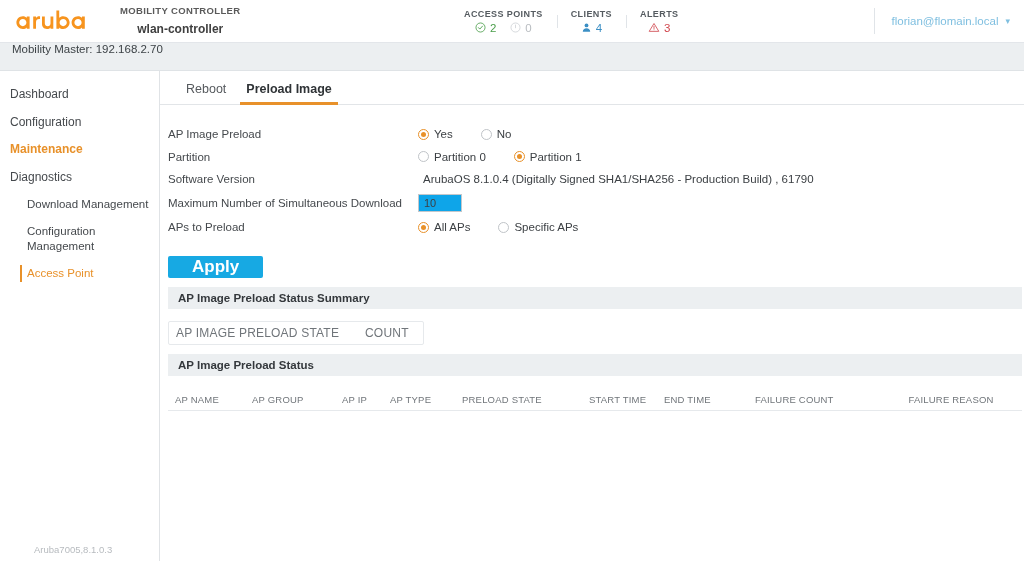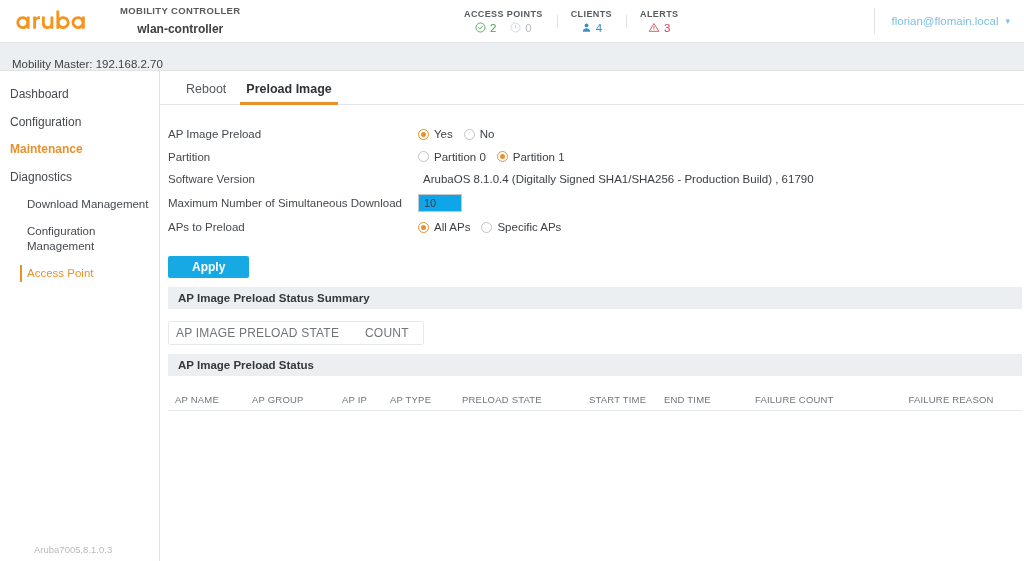--- a/index.html
+++ b/index.html
@@ -125,21 +125,21 @@
     margin-left: 7px;
     font-size: 9px;
   }
 
   
   .mmbar {
     height: 27px;
     background: #eceff1;
     border-bottom: 1px solid #dfe3e6;
     display: flex;
-    align-items: flex-end;
+    align-items: flex-start;
     padding-left: 12px;
     font-size: 11.5px;
     color: #3c4246;
   }
 
   
   .shell {
     display: flex;
     height: 492px;
   }
@@ -249,21 +249,21 @@
     color: #3c4044;
   }
   .frow.h1 { height: 21px; }
   .frow.h2 { height: 23px; }
   .frow.h3 { height: 21px; }
   .frow.h4 { height: 26px; }
   .frow.h5 { height: 21px; }
 
   .radio-group {
     display: flex;
-    gap: 0;
+    gap: 17px;
   }
   .radio-opt {
     display: flex;
     align-items: center;
     cursor: pointer;
     margin-right: 11px;
     white-space: nowrap;
   }
   .radio-opt:last-child { margin-right: 0; }
   .radio {
@@ -311,21 +311,21 @@
     box-sizing: border-box;
     outline: none;
   }
 
   .apply-wrap { padding: 18px 0 0 8px; }
   .apply-btn {
     background: #17a9e3;
     border: none;
     color: #ffffff;
     font-family: "Liberation Sans", sans-serif;
-    font-size: 12px;
+    font-size: 17px;
     font-weight: bold;
     padding: 0 24px;
     height: 22px;
     line-height: 22px;
     border-radius: 2px;
     cursor: pointer;
   }
 
   
   .panel { margin-top: 9px; padding: 0 2px 0 8px; }

